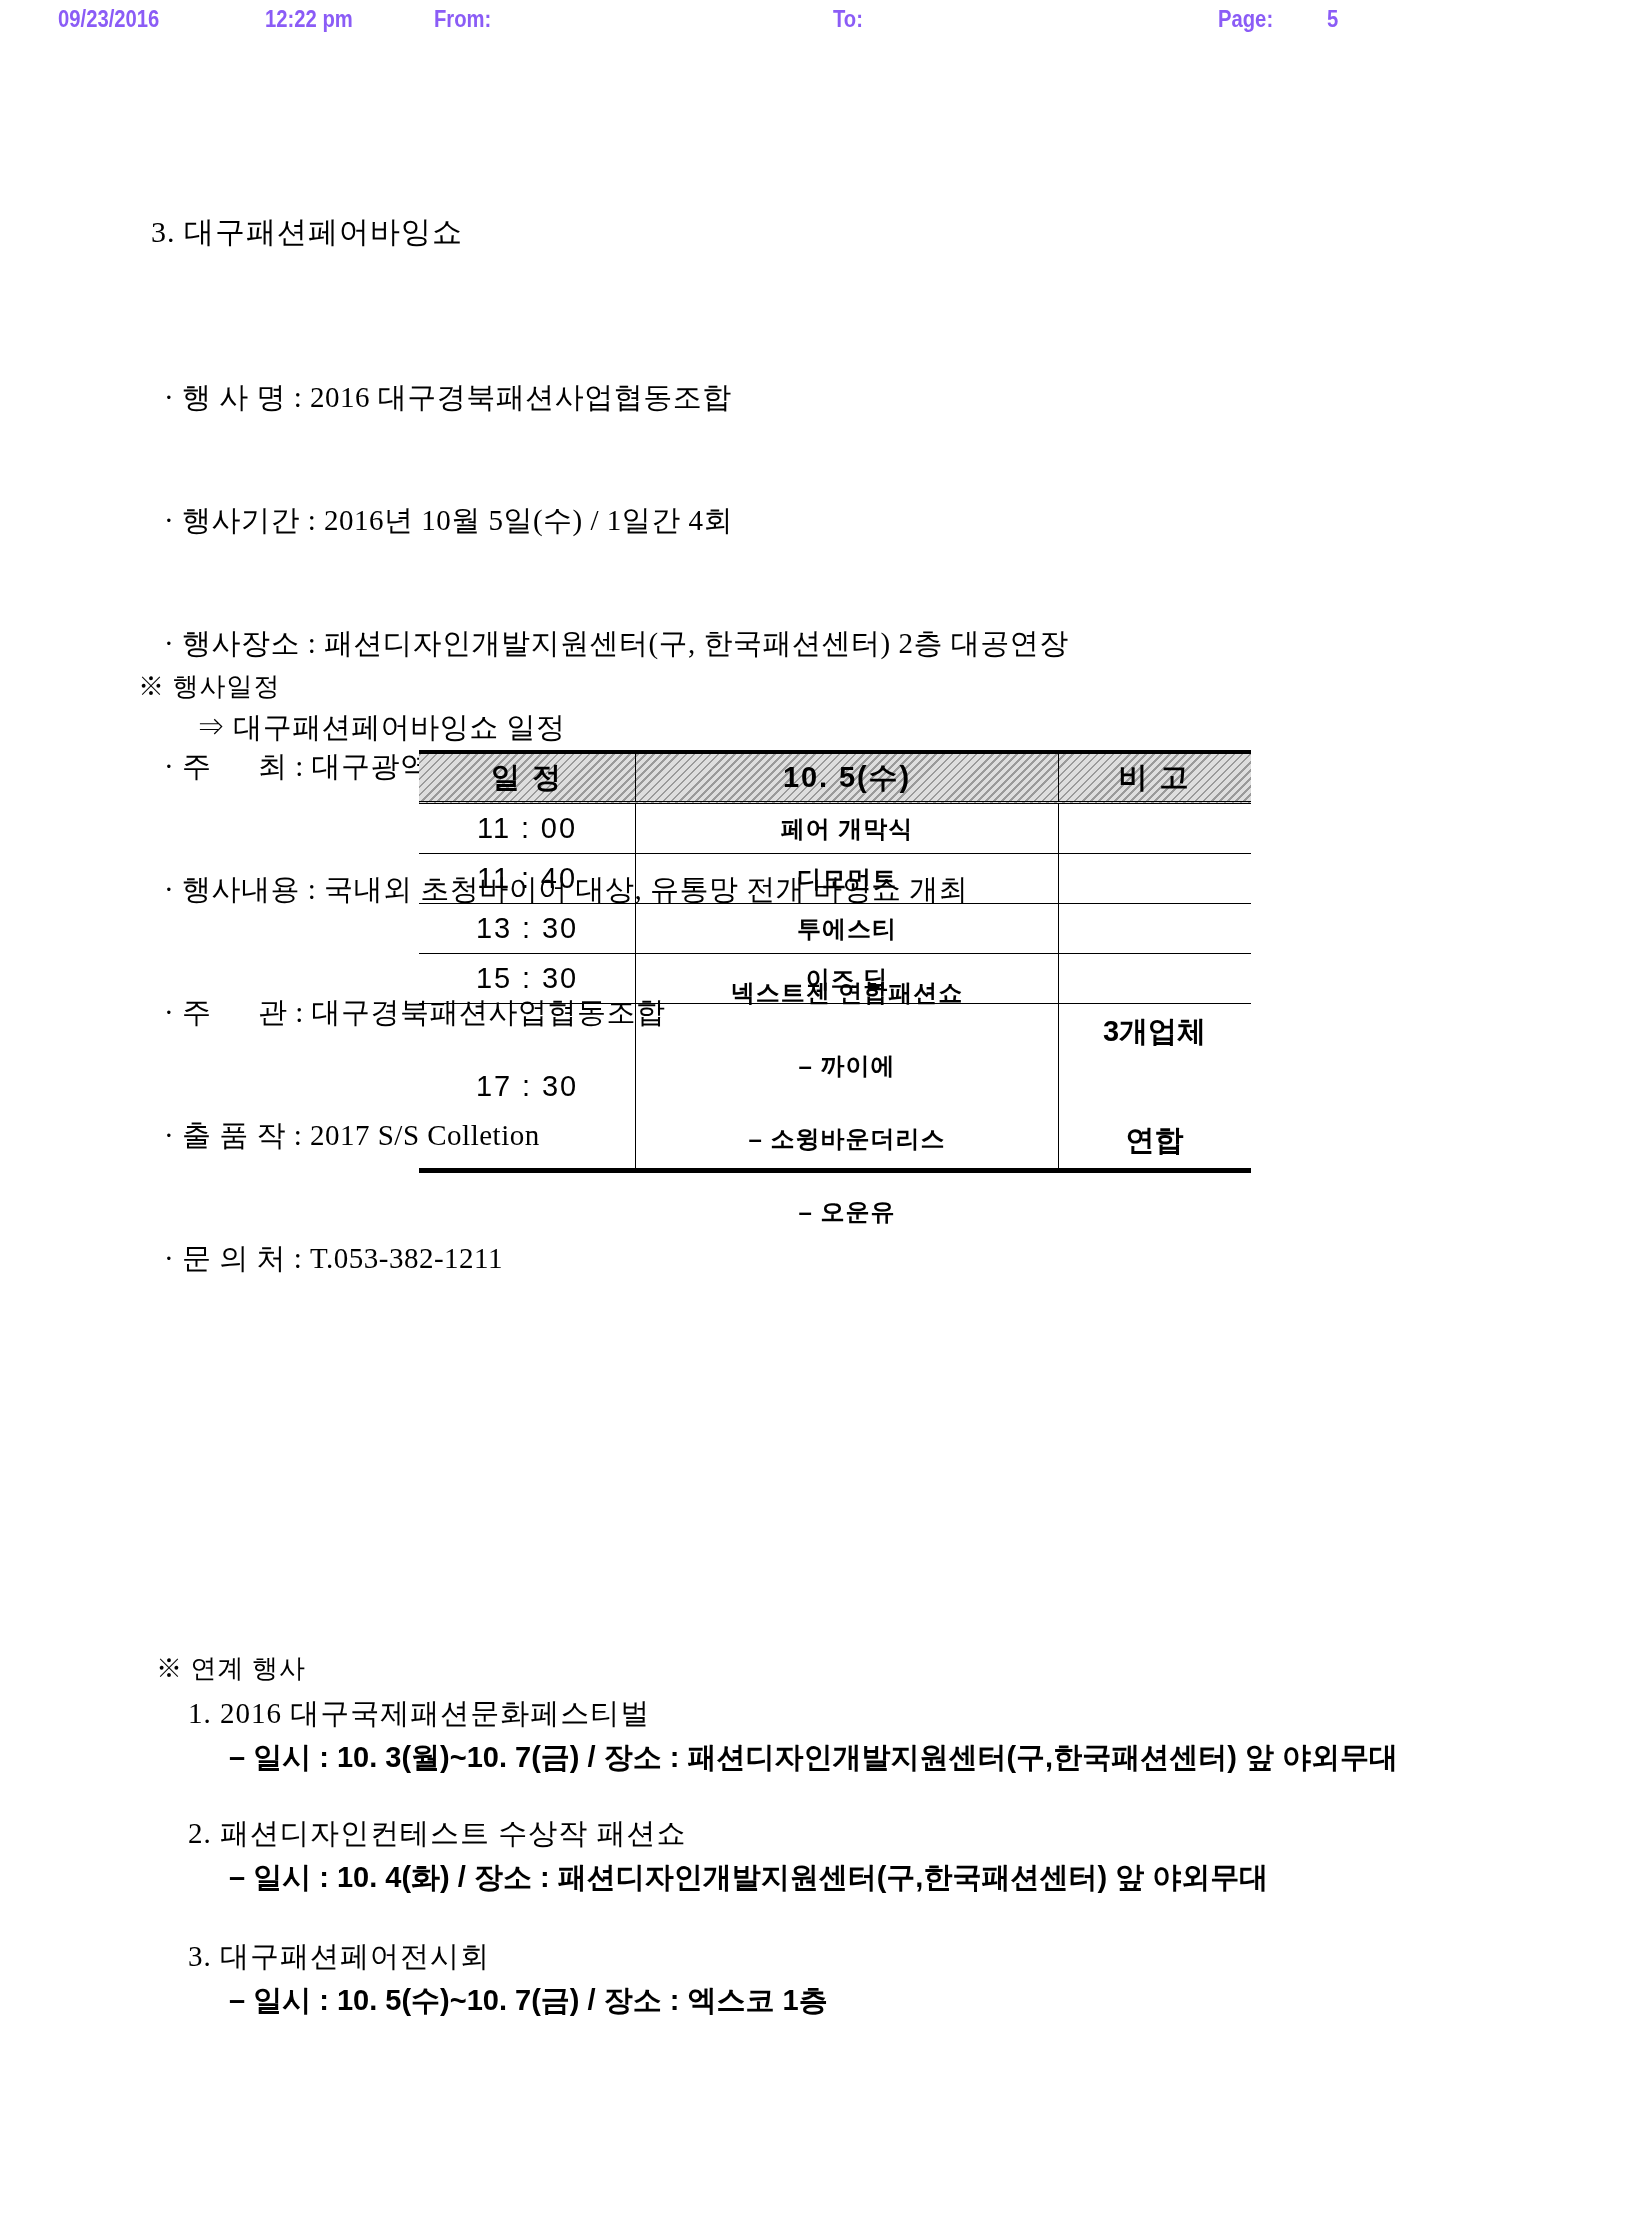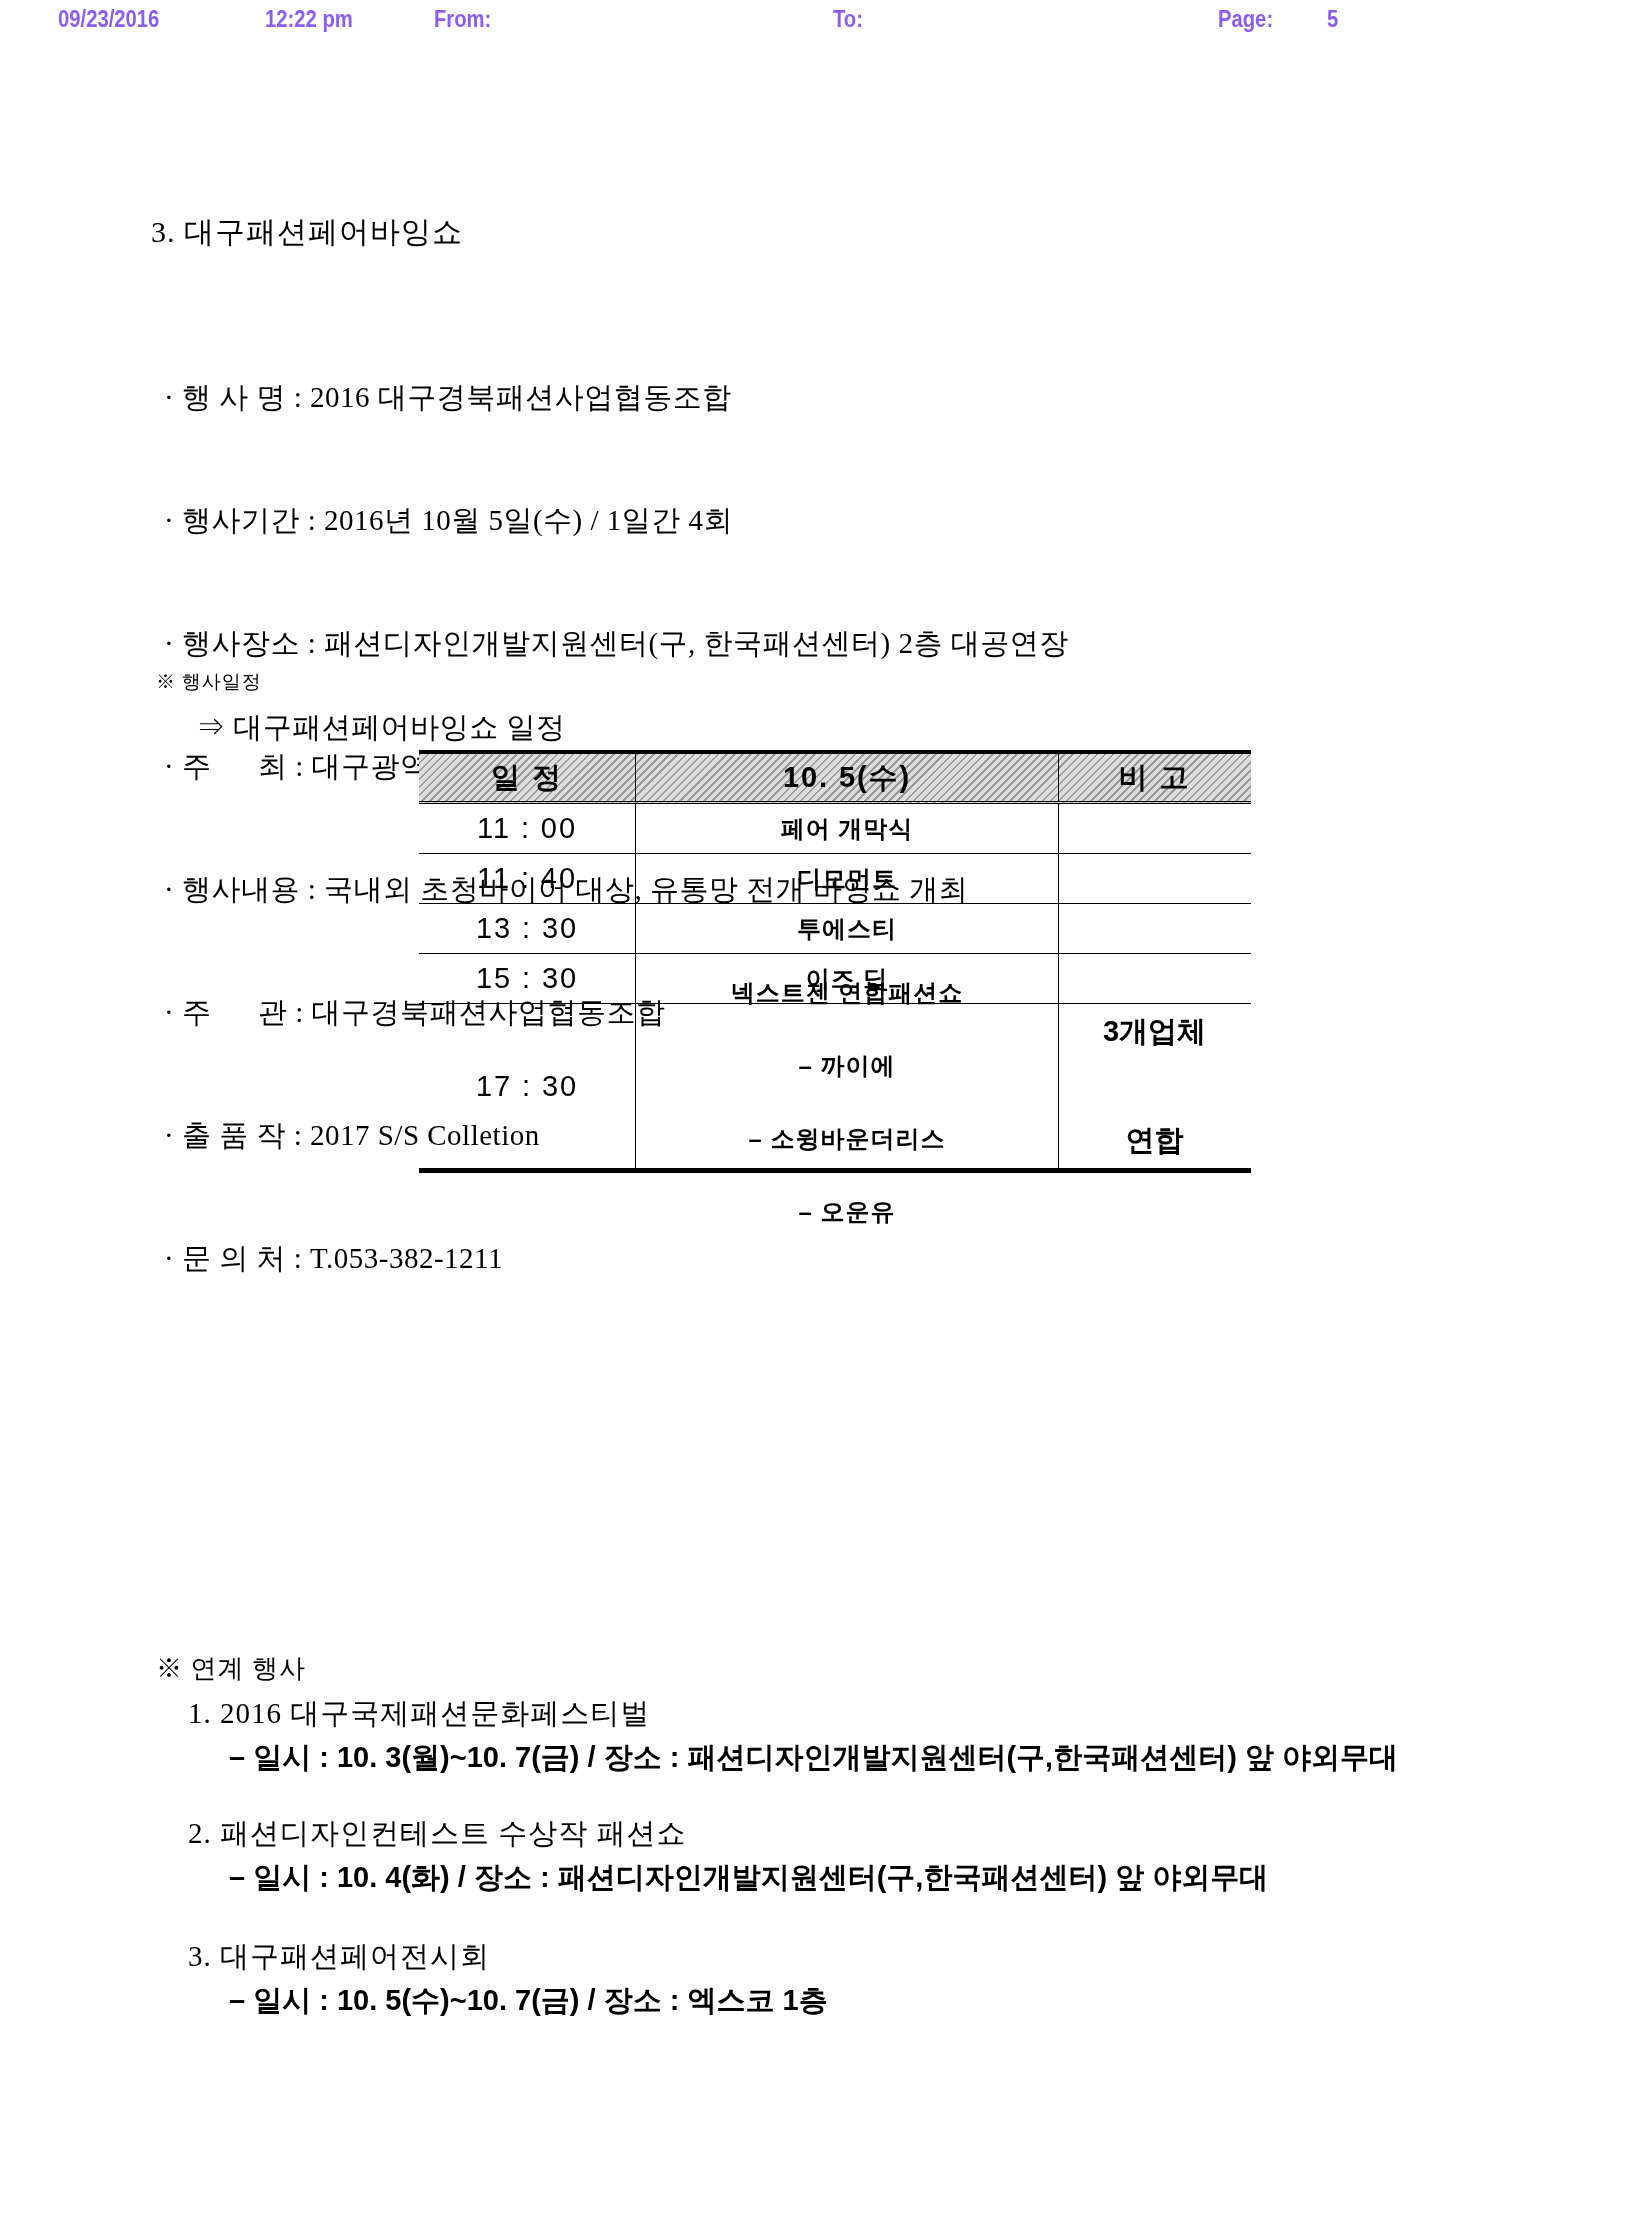--- a/index.html
+++ b/index.html
@@ -31,22 +31,22 @@
     position:absolute; left:151px; top:212px;
     font-size:30px; letter-spacing:1px; white-space:pre;
   }
   .event-details {
     position:absolute; left:164px; top:295px;
     font-size:29px; line-height:41px; white-space:pre; letter-spacing:0.5px;
   }
 
   
   .schedule-marker {
-    position:absolute; left:156px; top:669px;
-    font-size:19px; white-space:pre; letter-spacing:1px;
+    position:absolute; left:138px; top:669px;
+    font-size:26px; white-space:pre; letter-spacing:1px;
   }
   .schedule-subtitle {
     position:absolute; left:196px; top:708px;
     font-size:29px; white-space:pre; letter-spacing:0.5px;
   }
 
   
   .schedule-table {
     position:absolute; left:419px; top:750px; width:832px;
     border-top:4.8px solid #000;

